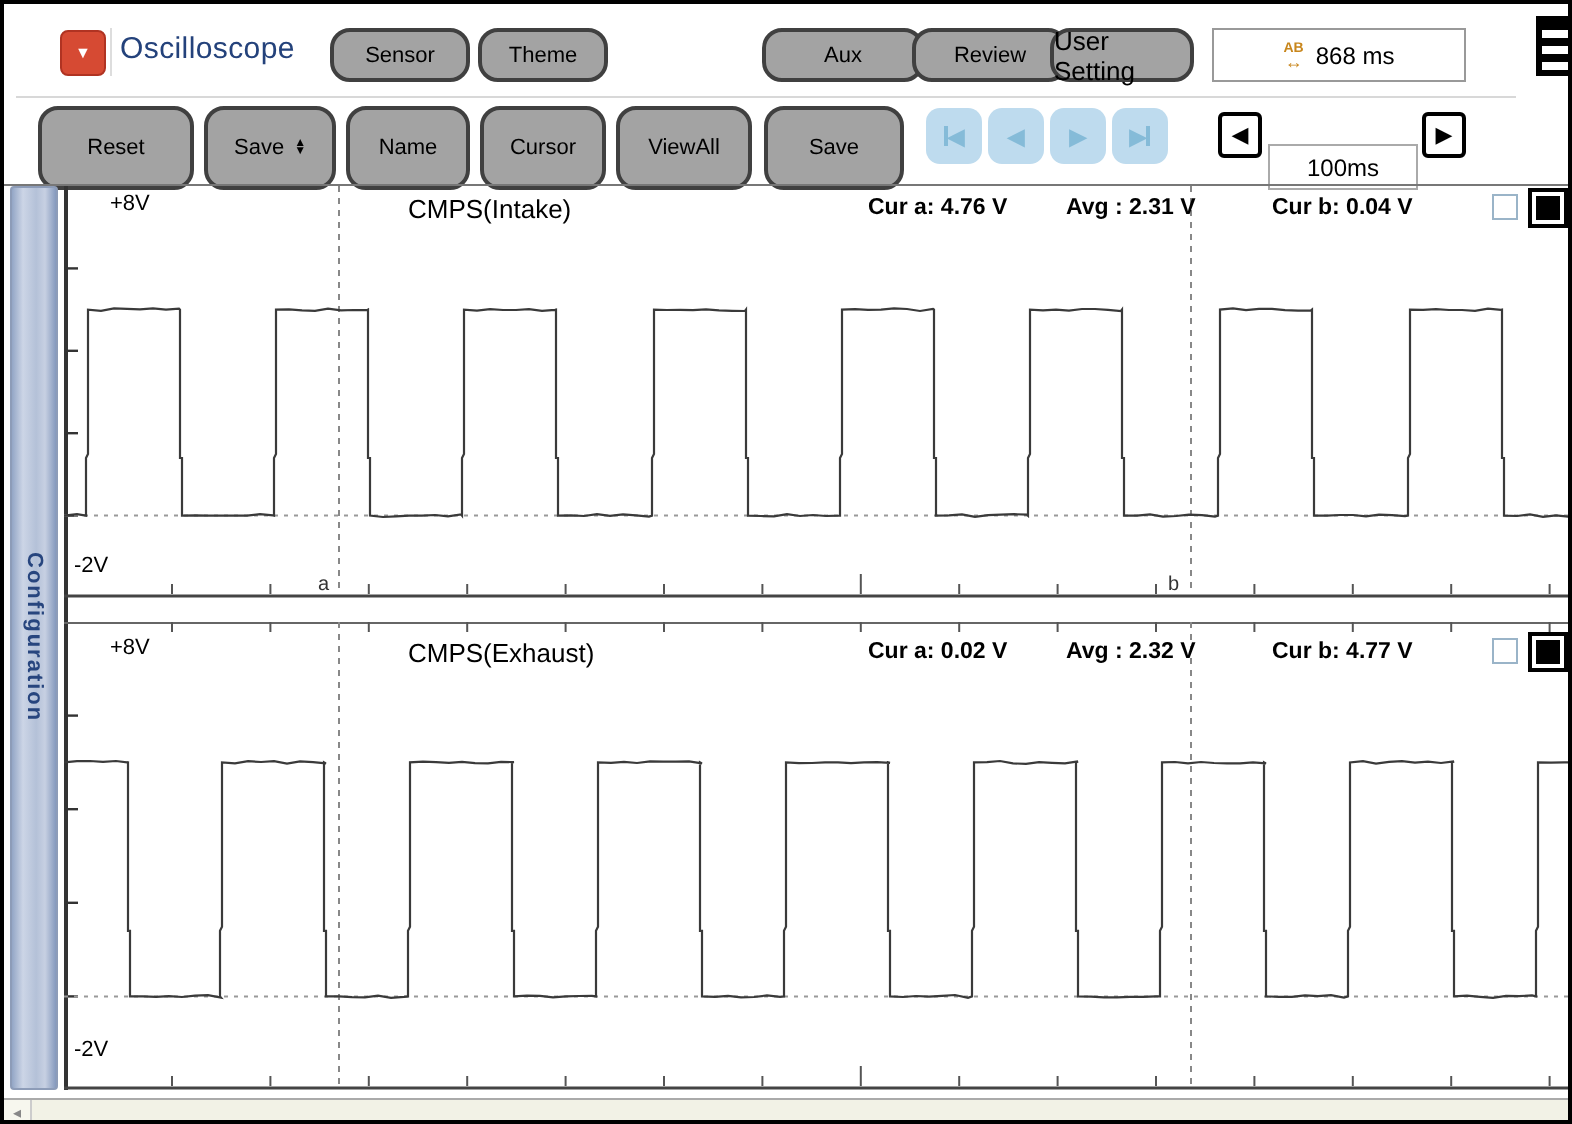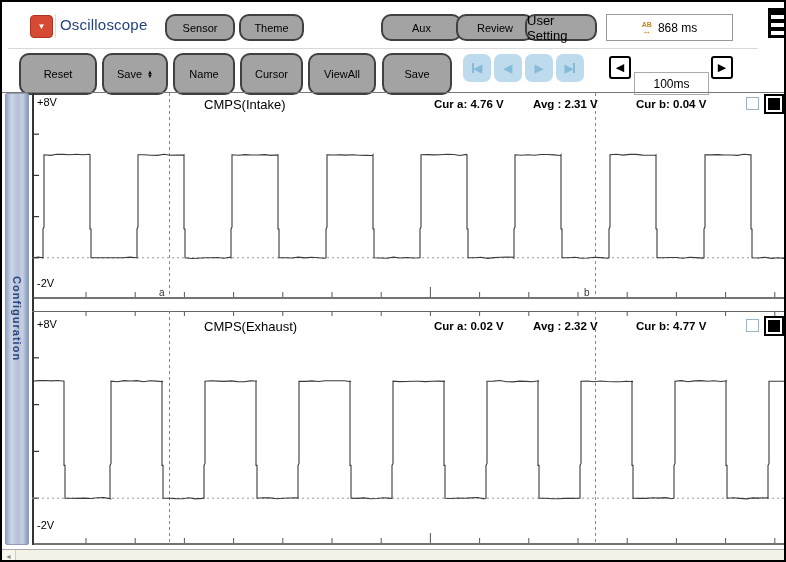--- a/index.html
+++ b/index.html
@@ -36,21 +36,21 @@
   
   .cfg-tab{position:absolute;left:3px;top:91px;width:24px;height:452px;box-sizing:border-box;border:1px solid #8d9cb8;border-radius:2px;
            background:linear-gradient(90deg,#93a6c6 0,#ccd5e6 25%,#b4c1d8 55%,#c7d0e2 75%,#8599bd 100%);
            display:flex;align-items:center;justify-content:center;cursor:pointer;}
   .cfg-tab span{writing-mode:vertical-rl;font-size:11px;font-weight:bold;color:#27457e;letter-spacing:1px;}
   .left-axis{position:absolute;left:30px;top:91px;width:2px;height:452px;background:#333;}
   
   .chan{position:absolute;left:30px;width:752px;}
   .chan svg{position:absolute;left:0;top:0;}
   .ovl{position:absolute;font-size:11px;white-space:nowrap;}
-  .vtop{left:5px;top:3px;text-align:center;}
+  .vtop{left:23px;top:3px;text-align:center;}
   .vbot{left:5px;}
   .ctitle{left:172px;top:4px;font-size:13px;}
   .meas{top:5px;font-size:11.5px;font-weight:bold;}
   .chk{position:absolute;left:714px;top:4px;width:13px;height:13px;box-sizing:border-box;border:1px solid #9ab4c8;background:#fff;cursor:pointer;}
   .maxi{position:absolute;left:732px;top:1px;width:20px;height:20px;box-sizing:border-box;border:2px solid #000;background:#fff;padding:2px;cursor:pointer;}
   .maxi div{width:100%;height:100%;background:#000;}
   .cur-lab{position:absolute;font-size:10px;color:#333;}
   
   .scrollbar{position:absolute;left:0;top:547px;width:782px;height:13px;background:#f2f2e6;border-top:1px solid #aaa;cursor:pointer;}
   .sb-btn{position:absolute;left:0;top:0;width:13px;height:13px;border-right:1px solid #ccc;background:#f7f7ee;

